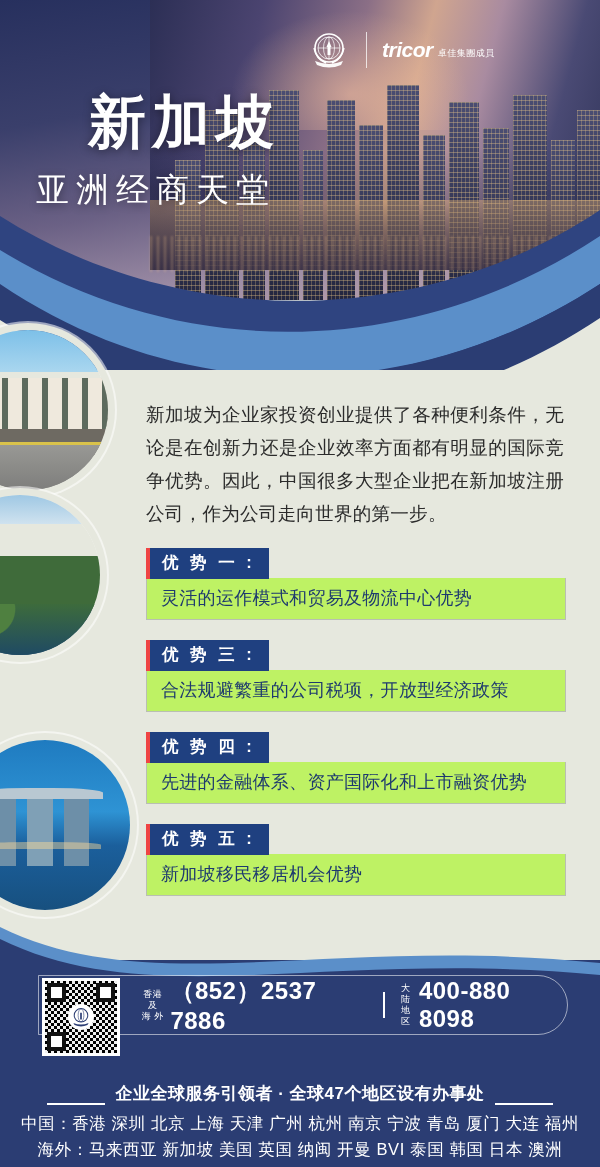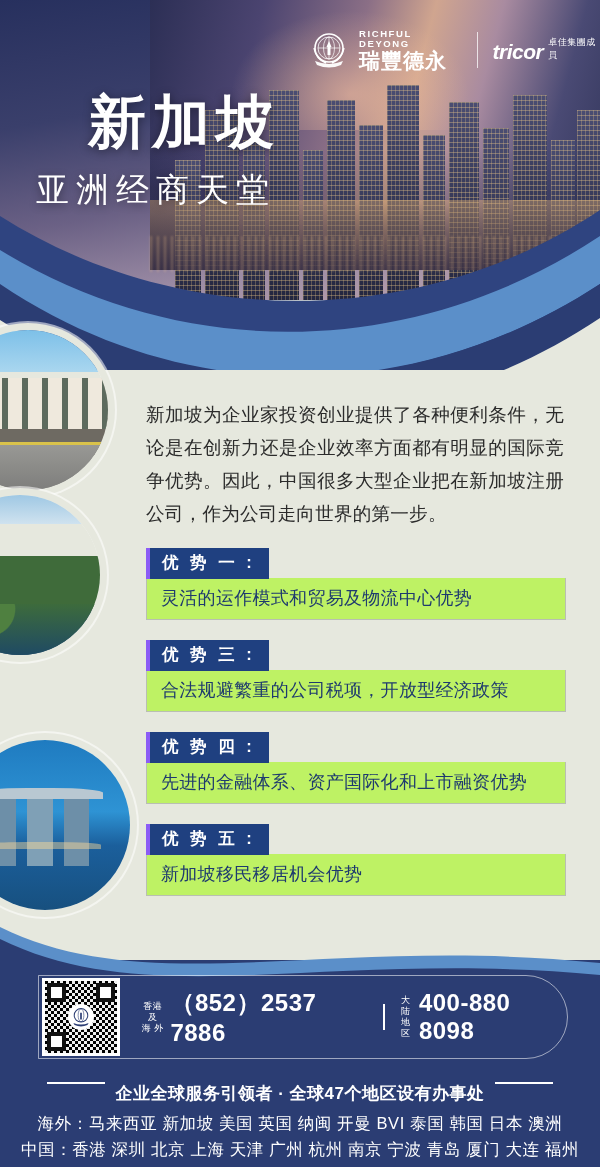--- a/index.html
+++ b/index.html
@@ -140,38 +140,38 @@
     text-align:justify;
   }
 
   
   .adv-list { position:absolute; left:146px; top:548px; width:420px; }
   .adv { margin-bottom:20px; }
   .adv-tag {
     display:inline-block; background:#1F4080; color:#ffffff;
     font-size:16.5px; font-weight:bold; letter-spacing:3.5px;
     padding:4px 14px 5px 12px; position:relative; z-index:2;
-    border-left:4px solid #8b5cf6;
+    border-left:4px solid #ef4444;
   }
   .adv-body {
     background:#bef264; border:1px solid #b9bfb2; border-top:none;
     margin-top:-1px; padding:8px 14px 9px 14px;
     color:#1e3a6e; font-size:18px; letter-spacing:.3px;
   }
 
   
   .bottom-wave { position:absolute; left:0; top:905px; width:600px; height:90px; }
   .footer-block {
     position:absolute; left:0; top:960px; width:600px; height:207px;
     background:#2B3D73;
   }
 
   
   .contact {
-    position:absolute; left:38px; top:975px; width:530px; height:84px;
+    position:absolute; left:38px; top:975px; width:530px; height:60px;
     border:1px solid rgba(255,255,255,.55);
     border-radius:0 44px 44px 0;
     display:flex; align-items:center; z-index:5;
   }
   .qr {
     position:absolute; left:42px; top:978px; width:78px; height:78px;
     background:#ffffff; padding:3px; z-index:6;
   }
   .qr-inner{
     width:100%; height:100%; position:relative;
@@ -192,21 +192,21 @@
   .ph-label {
     font-size:9px; line-height:11px; letter-spacing:.5px; text-align:center; margin-right:4px; white-space:pre-line;
   }
   .ph-num { font-size:24px; font-weight:bold; letter-spacing:.5px; }
   .ph-sep { width:2px; height:26px; background:#fff; margin:0 12px; }
   .addr { color:#ffffff; font-size:13.2px; letter-spacing:1.2px; }
 
   
   .slogan-row {
     position:absolute; left:0; top:1082px; width:600px; z-index:5;
-    display:flex; align-items:flex-start; justify-content:center; gap:10px;
+    display:flex; align-items:flex-end; justify-content:center; gap:10px;
   }
   .sl-line { width:58px; height:2px; background:#ffffff; }
   .slogan { color:#ffffff; font-size:17px; font-weight:bold; letter-spacing:.5px; }
   .regions {
     position:absolute; left:0; top:1110px; width:600px; z-index:5;
     color:#ffffff; font-size:16.5px; line-height:26px; letter-spacing:.6px; text-align:center;
   }
   .regions div { white-space:nowrap; }
 </style>
 </head>
@@ -249,24 +249,20 @@
       <circle cx="22" cy="20" r="11" fill="none" stroke="#ffffff" stroke-width=".8"></circle>
       <path d="M22 9 L22 31 M11 20 L33 20" stroke="#ffffff" stroke-width=".7"></path>
       <ellipse cx="22" cy="20" rx="5.5" ry="11" fill="none" stroke="#ffffff" stroke-width=".7"></ellipse>
       <path d="M22 13 l2.5 6 h-5 z" fill="#ffffff"></path>
       <path d="M20.5 19 h3 v8 h-3 z" fill="#ffffff"></path>
       <path d="M7 20 q2 11 12 15" fill="none" stroke="#ffffff" stroke-width="1.4"></path>
       <path d="M37 20 q-2 11 -12 15" fill="none" stroke="#ffffff" stroke-width="1.4"></path>
       <path d="M8 33 q14 6 28 0 l-2 4 q-12 5 -24 0 z" fill="#ffffff" opacity=".95"></path>
     </svg>
   </div>
-  <div class="logo-cn-block">
-    <div class="logo-en">RICHFUL DEYONG</div>
-    <div class="logo-cn">瑞豐德永</div>
-  </div>
   <div class="logo-div"></div>
   <div class="tricor-row">
     <div class="tricor">tricor</div>
     <div class="tricor-cn">卓佳集團成員</div>
   </div>
 </div>
 
 <div class="title-main">新加坡</div>
 <div class="title-sub">亚洲经商天堂</div>
 
@@ -337,15 +333,15 @@
   </div>
 </div>
 
 <div class="slogan-row">
   <span class="sl-line"></span>
   <span class="slogan">企业全球服务引领者 · 全球47个地区设有办事处</span>
   <span class="sl-line"></span>
 </div>
 
 <div class="regions">
+  <div>中国：香港 深圳 北京 上海 天津 广州 杭州 南京 宁波 青岛 厦门 大连 福州</div>
   <div>海外：马来西亚 新加坡 美国 英国 纳闽 开曼 BVI 泰国 韩国 日本 澳洲</div>
-  <div>中国：香港 深圳 北京 上海 天津 广州 杭州 南京 宁波 青岛 厦门 大连 福州</div>
 </div>
 
 </body></html>

